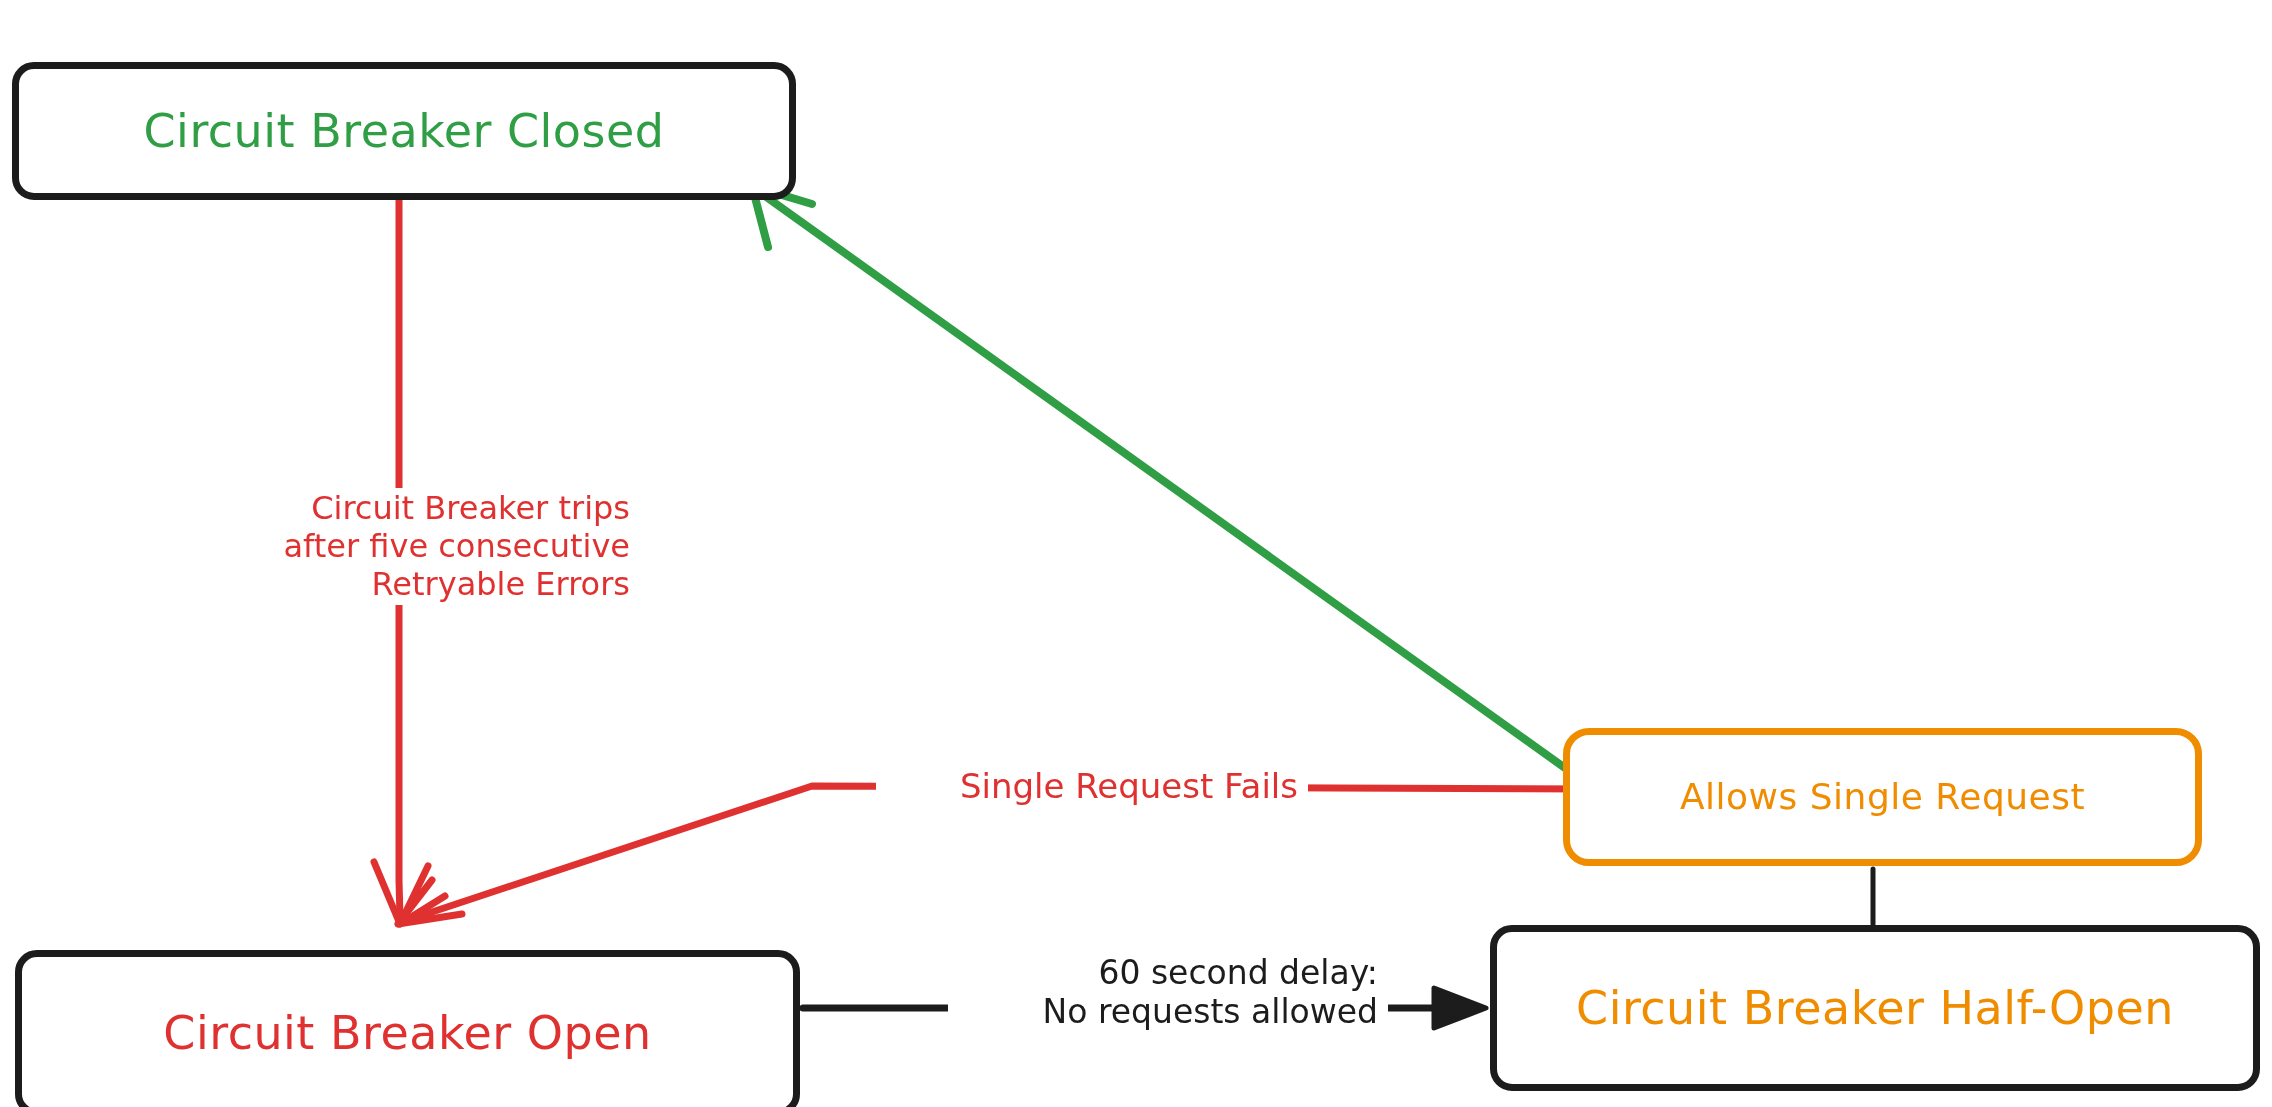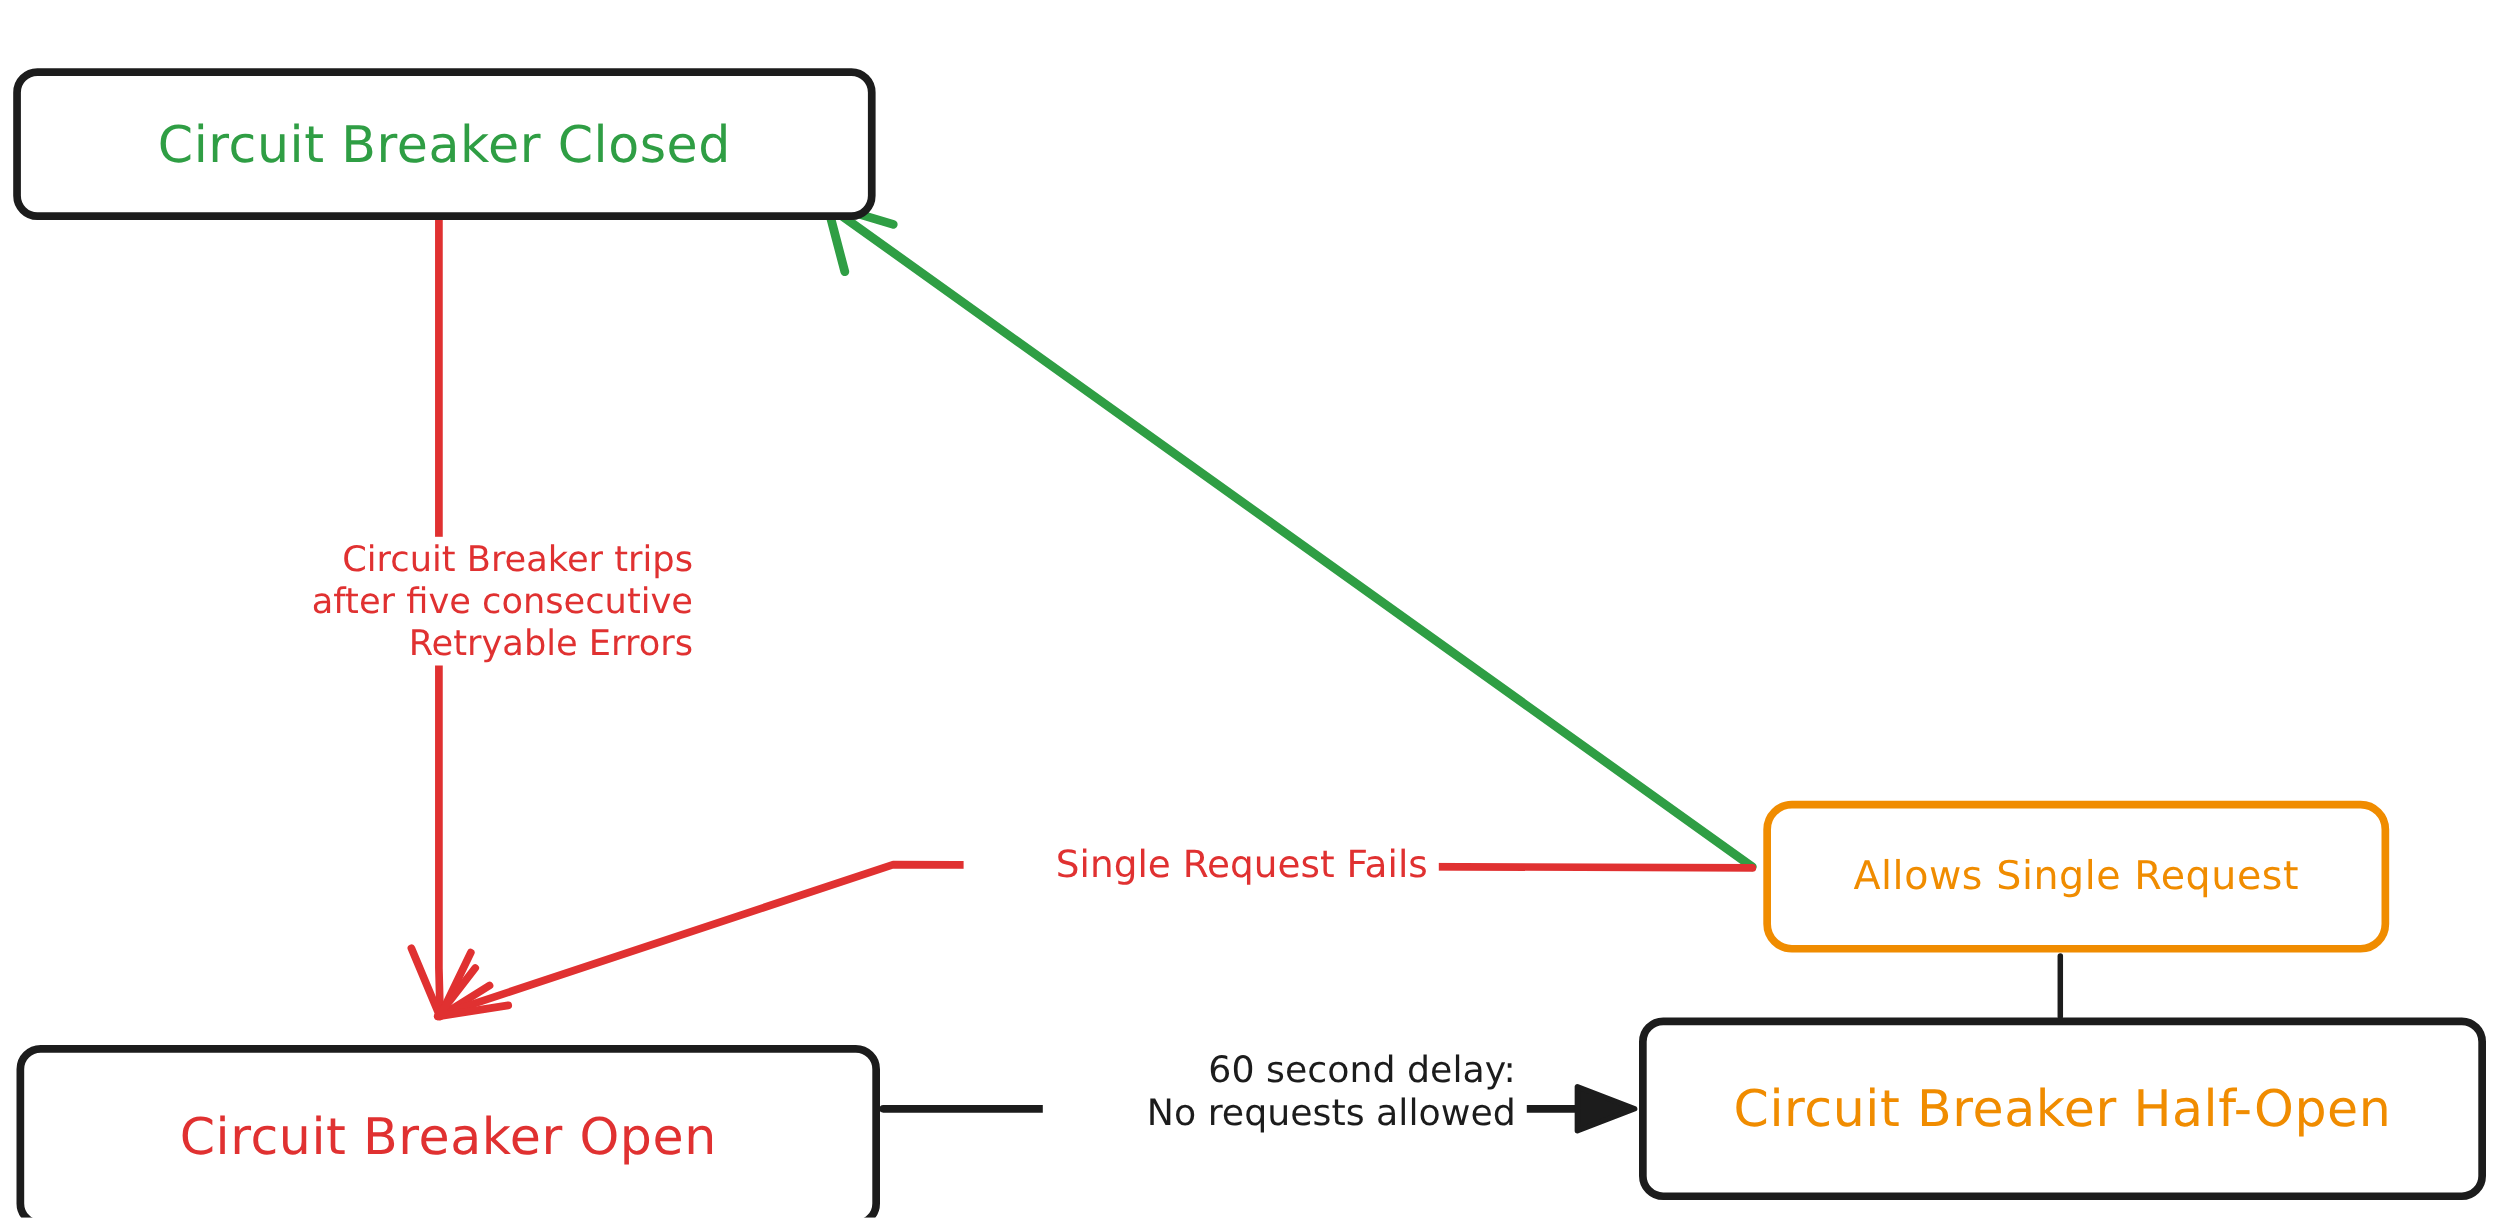--- a/index.html
+++ b/index.html
@@ -40,21 +40,21 @@
     letter-spacing: 0.5px;
     line-height: 1.1;
     white-space: nowrap;
   }
   .lbl-green { color: #2f9e44; }
   .lbl-red   { color: #e03131; }
   .lbl-orange{ color: #f08c00; }
 
   #node-closed   { left: 12px;   top: 22px;   width: 784px;  height: 138px; margin-top: 40px; }
   #node-open     { left: 15px;   top: 925px;  width: 785px;  height: 166px; margin-top: 25px; }
-  #node-allows   { left: 1603px; top: 728px;  width: 569px;  height: 138px; justify-content: center; }
+  #node-allows   { left: 1563px; top: 728px;  width: 639px;  height: 138px; justify-content: center; }
   #node-halfopen { left: 1490px; top: 925px;  width: 770px;  height: 166px; }
 
   #node-closed   .node-label { font-size: 46px; }
   #node-open     .node-label { font-size: 46px; }
   #node-halfopen .node-label { font-size: 46px; }
   #node-allows   .node-label { font-size: 36px; }
 
   .edge-layer {
     position: absolute;
     left: 0; top: 0;

